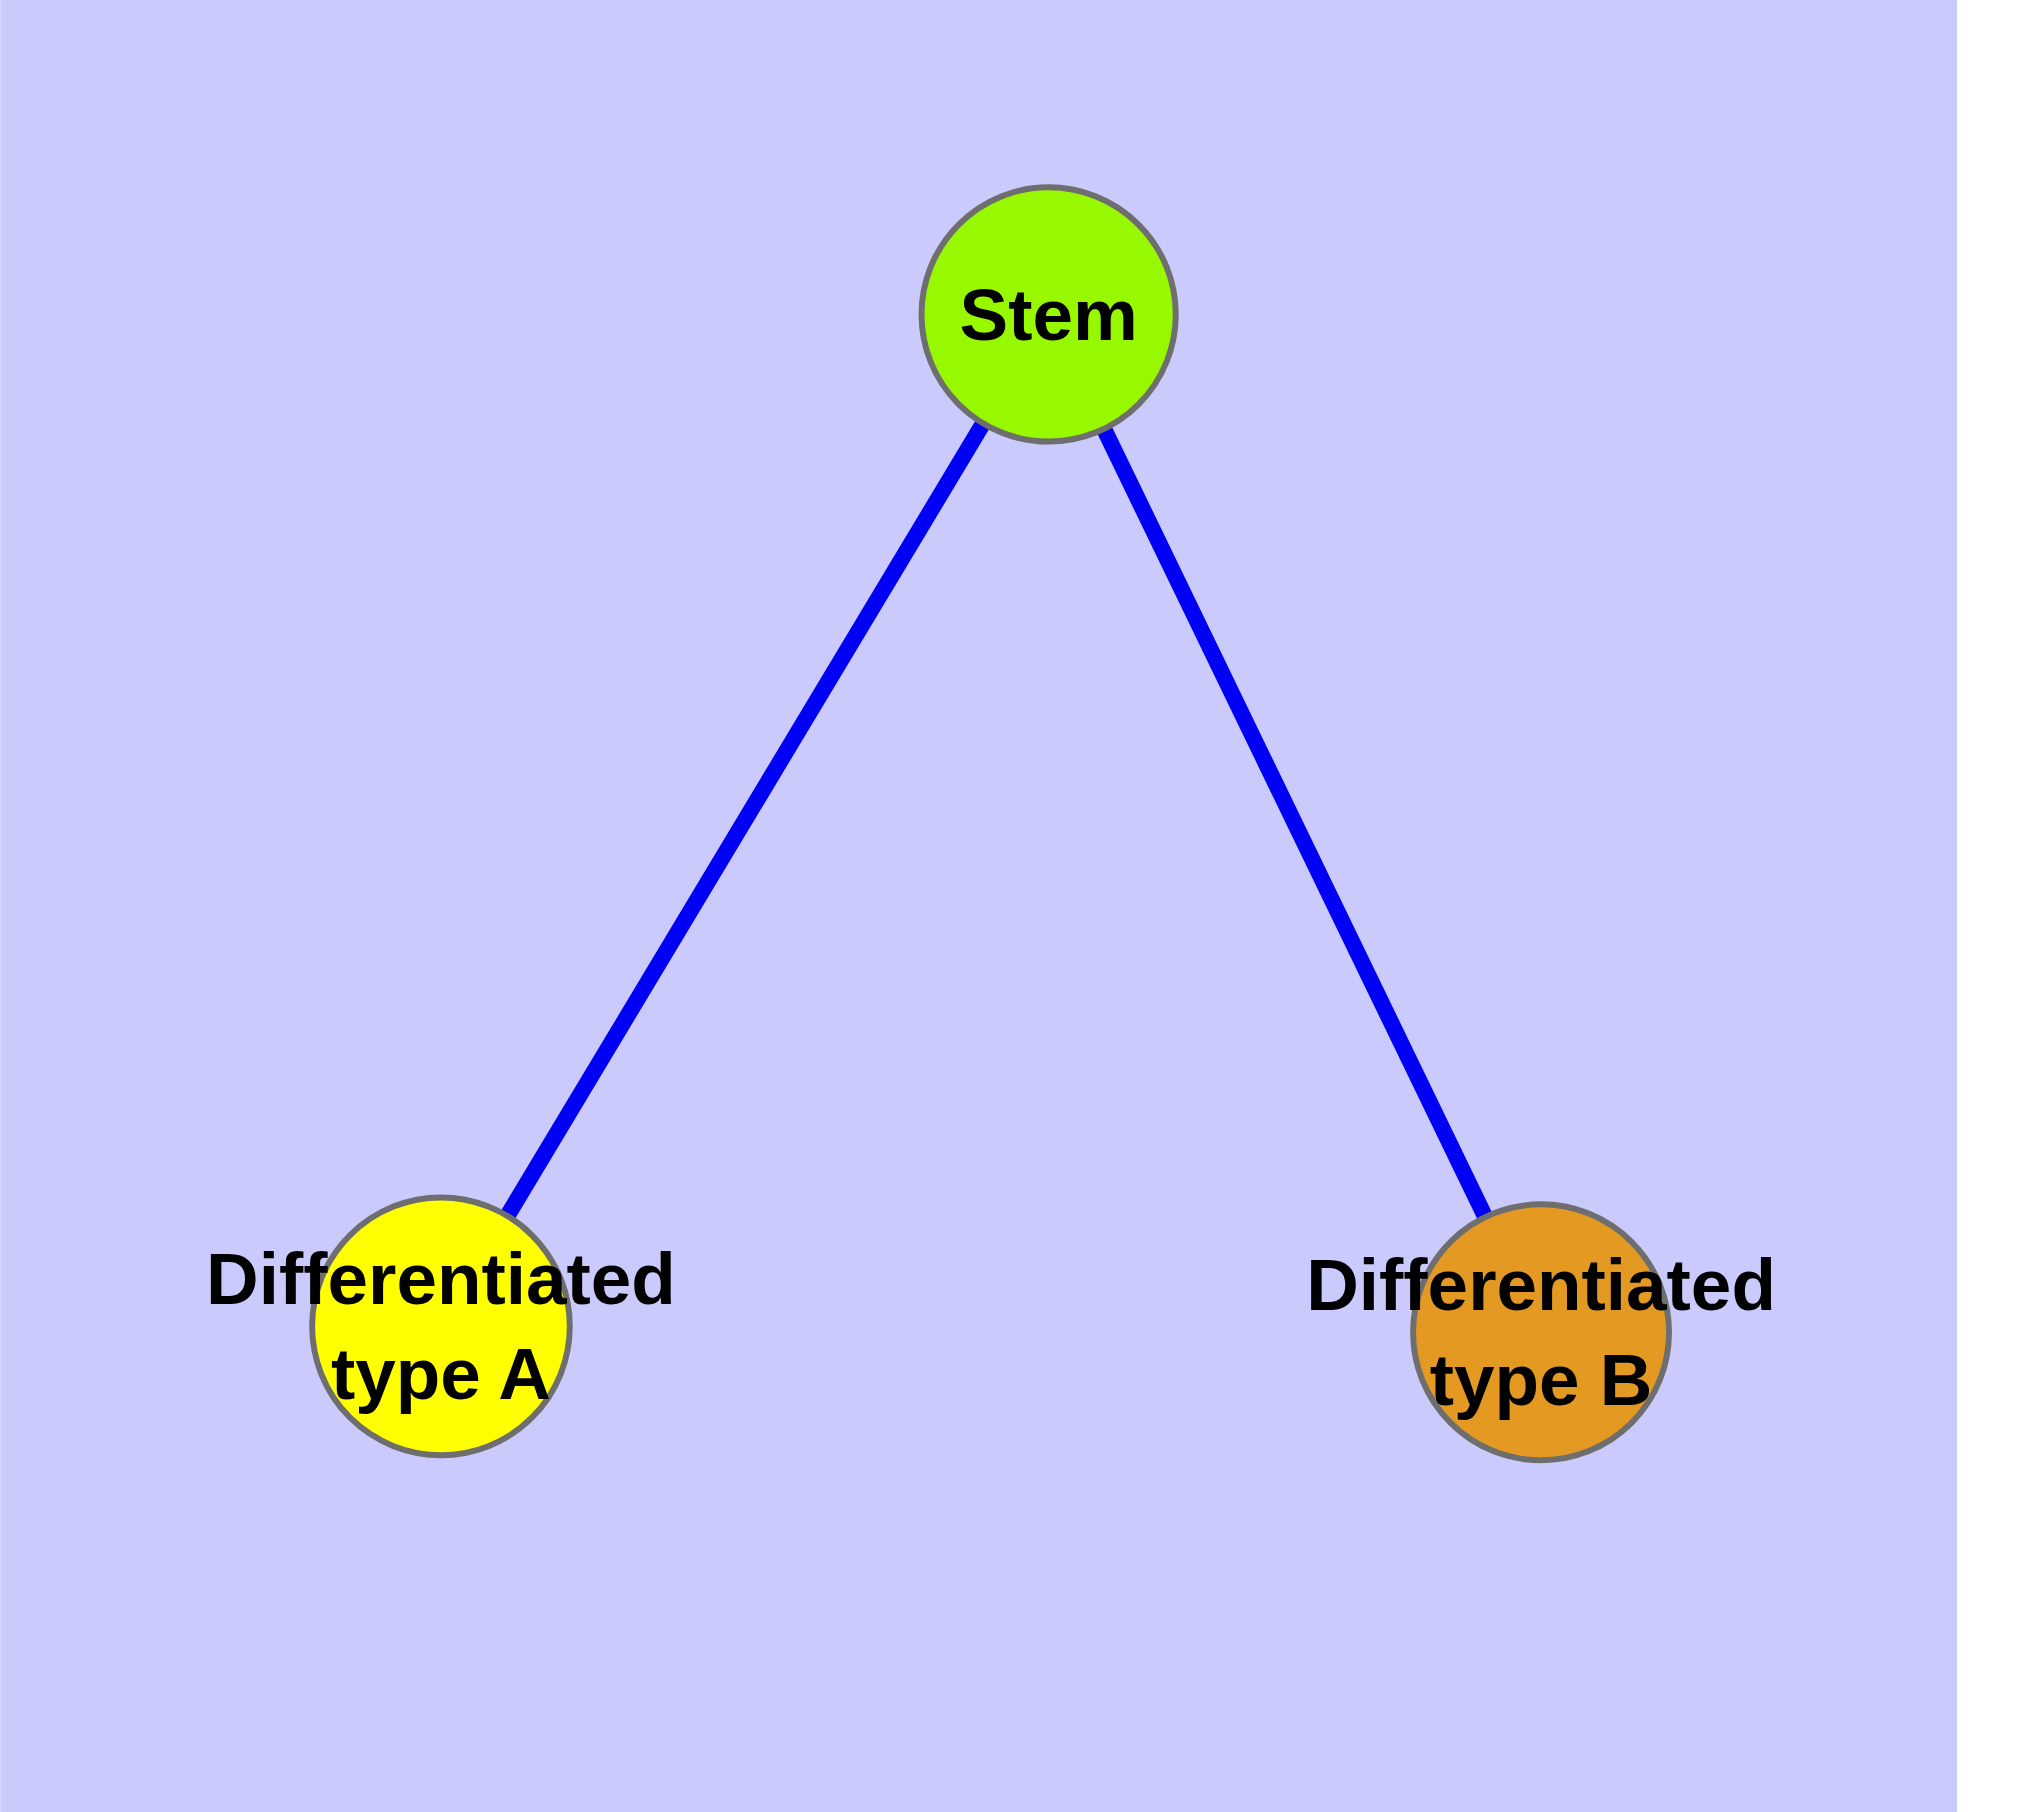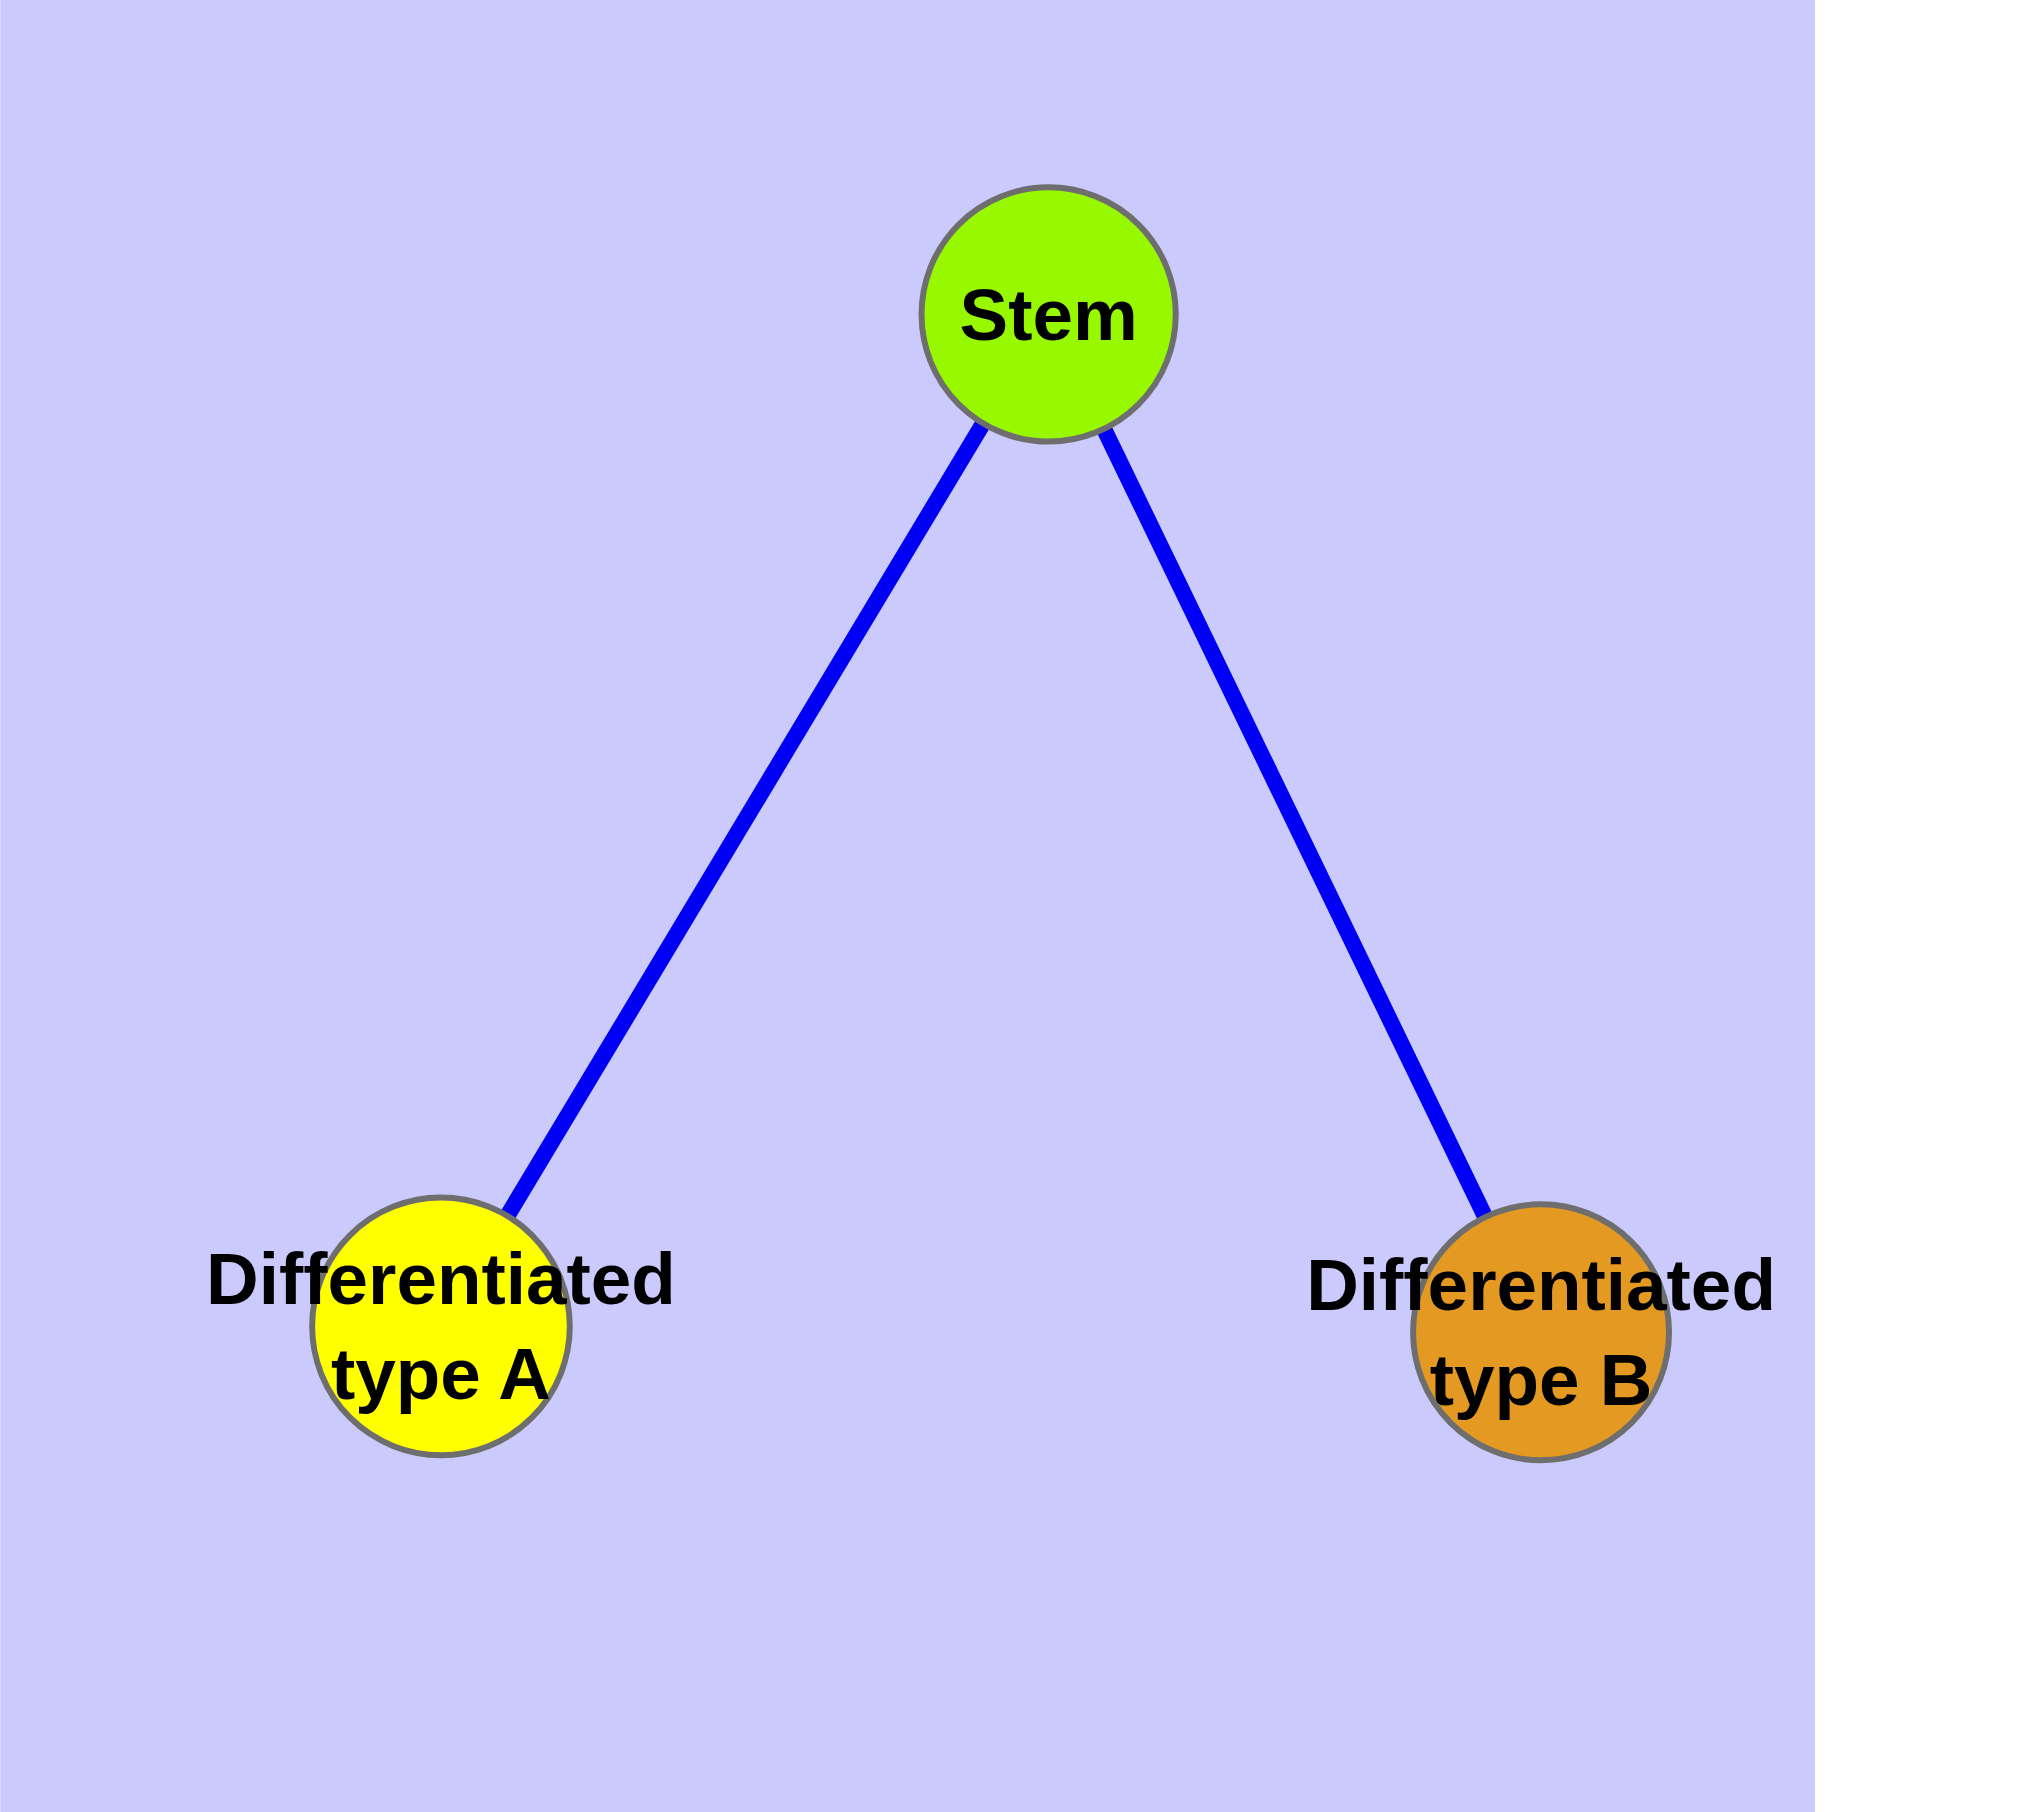--- a/index.html
+++ b/index.html
@@ -1,21 +1,21 @@
 <!DOCTYPE html>
 <html style="font-size:13.6px"><head>
 <meta charset="utf-8">
 <style>
   html, body {
     margin: 0;
     padding: 0;
     background: #ffffff;
   }
   .canvas-wrap {
-    width: 1815px;
+    width: 1957px;
     height: 1812px;
     position: relative;
     overflow: hidden;
   }
   svg {
     display: block;
     width: 2021px;
     height: 1812px;
   }
   .node-label {

